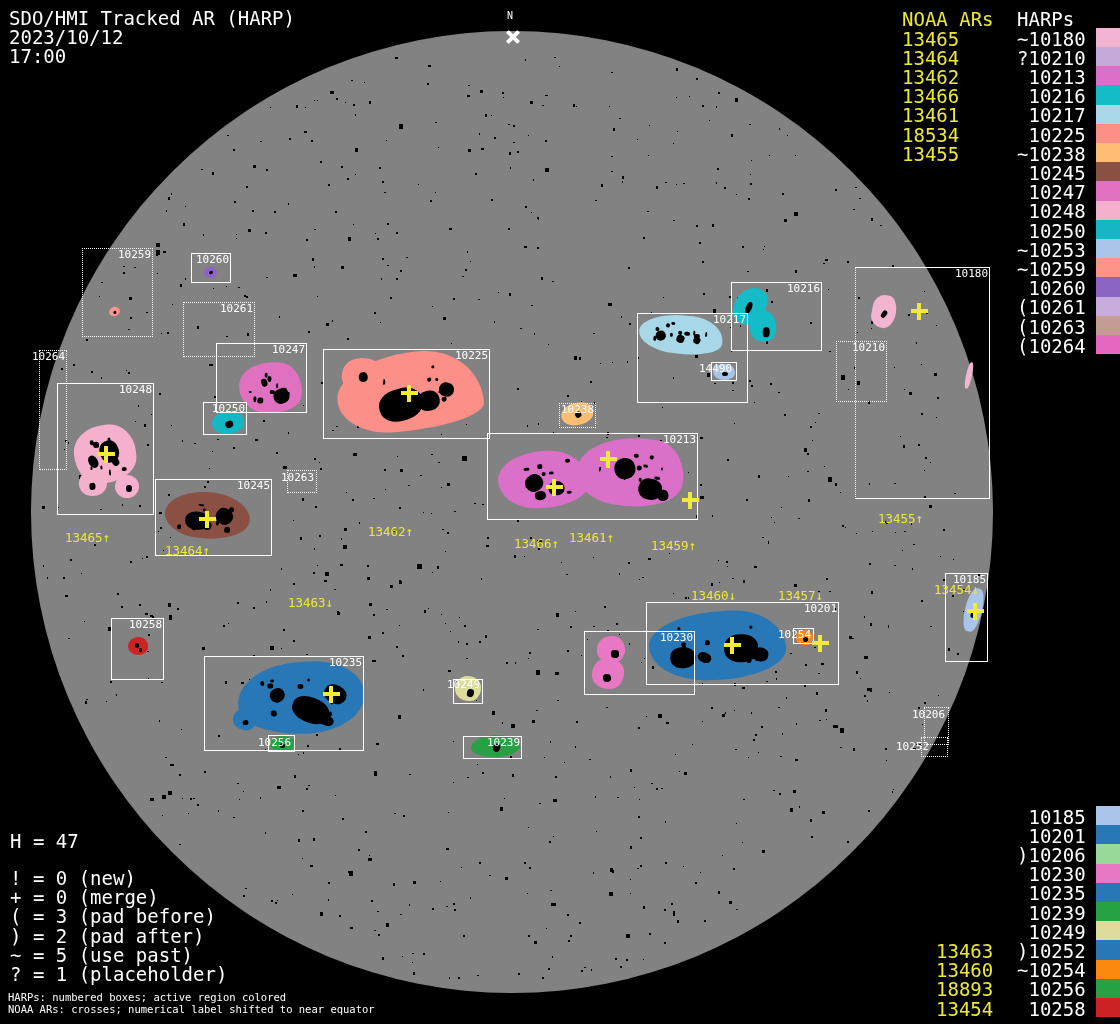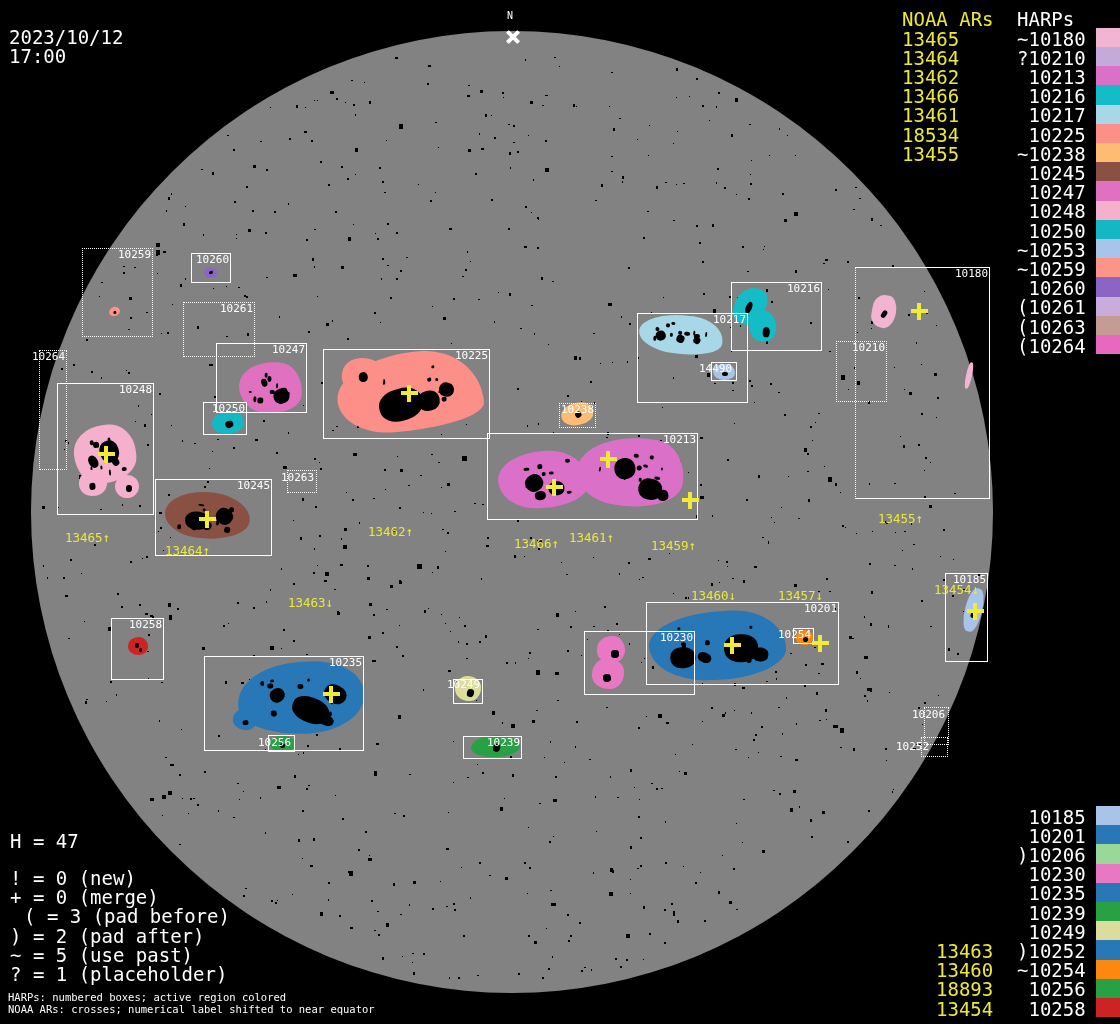--- a/index.html
+++ b/index.html
@@ -1303,20 +1303,21 @@
       <div class="disk-label mono" style="left: 514px; top: 537px;">13466↑</div>
       <div class="disk-label mono" style="left: 569px; top: 531px;">13461↑</div>
       <div class="disk-label mono" style="left: 651px; top: 539px;">13459↑</div>
       <div class="disk-label mono" style="left: 878px; top: 512px;">13455↑</div>
       <div class="disk-label mono" style="left: 288px; top: 596px;">13463↓</div>
       <div class="disk-label mono" style="left: 691px; top: 589px;">13460↓</div>
       <div class="disk-label mono" style="left: 778px; top: 589px;">13457↓</div>
       <div class="disk-label mono" style="left: 934px; top: 583px;">13454↓</div>
     </div>
 
+  <div class="title-line" style="top:9px">SDO/HMI Tracked AR (HARP)</div>
   <div class="title-line" style="top:28px">2023/10/12</div>
   <div class="title-line" style="top:47px">17:00</div>
 
   <div class="north-n mono" style="left:507px;top:11px">N</div>
   <div class="xmark" style="left:504px;top:28px">
       <div class="a"></div>
       <div class="b"></div>
     </div>
 
   <div class="hdr yellow" style="left:902px;top:10px">NOAA ARs</div>
@@ -1390,21 +1391,21 @@
       <div class="swatch" style="left: 1096px; top: 978.8px; height: 19.2px; background: rgb(40, 160, 68);"></div>
       <div class="list-num yellow" style="left: 936px; top: 999.5px;">13454</div>
       <div class="list-num white" style="left: 1017px; top: 999.5px;"> 10258</div>
       <div class="swatch" style="left: 1096px; top: 998px; height: 19.2px; background: rgb(204, 36, 36);"></div>
     </div>
 
   <div class="stats-line" style="top:832px">H = 47</div>
   <div id="stats-lines">
       <div class="stats-line" style="top: 869px;">! = 0 (new)</div>
       <div class="stats-line" style="top: 888.2px;">+ = 0 (merge)</div>
-      <div class="stats-line" style="top: 907.4px; margin-left: 14px;">( = 3 (pad before)</div>
+      <div class="stats-line" style="top: 907.4px;">( = 3 (pad before)</div>
       <div class="stats-line" style="top: 926.6px;">) = 2 (pad after)</div>
       <div class="stats-line" style="top: 945.8px;">~ = 5 (use past)</div>
       <div class="stats-line" style="top: 965px;">? = 1 (placeholder)</div>
     </div>
   <div id="footnotes">
       <div class="footnote" style="top: 992px;">HARPs: numbered boxes; active region colored</div>
       <div class="footnote" style="top: 1003.5px;">NOAA ARs: crosses; numerical label shifted to near equator</div>
     </div>
 </div>
 

